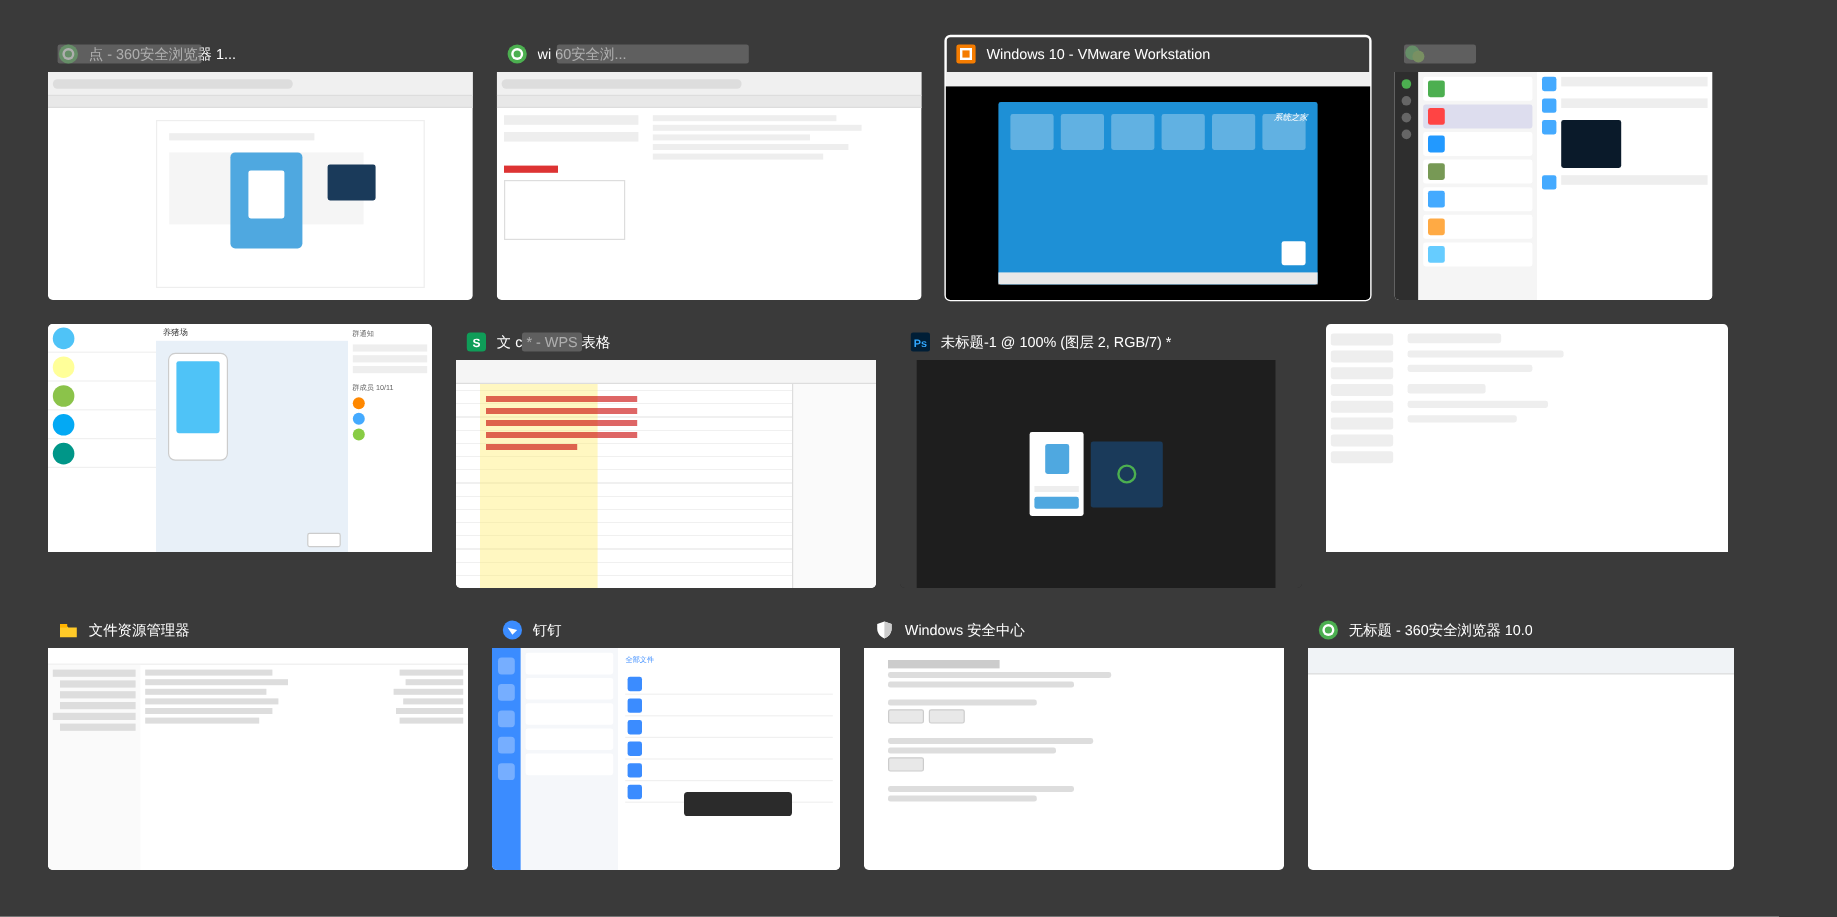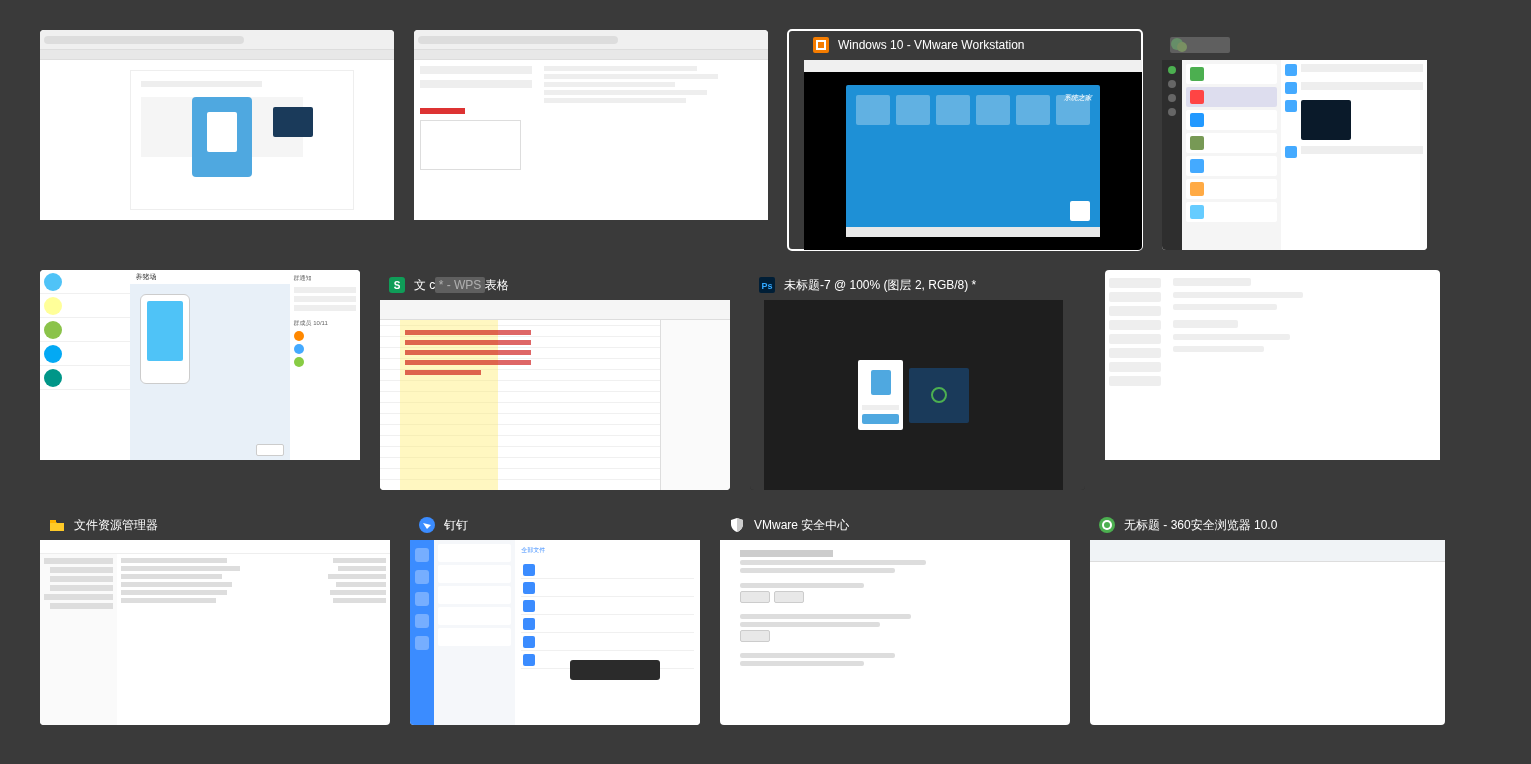--- a/index.html
+++ b/index.html
@@ -34,21 +34,20 @@
     margin-bottom: 20px;
   }
   .window-card {
     position: relative;
     border-radius: 4px;
     overflow: hidden;
   }
   .window-card.active {
     outline: 2px solid #fff;
     outline-offset: -1px;
-    padding-left: 16px;
   }
   .window-title {
     height: 30px;
     display: flex;
     align-items: center;
     padding: 0 8px;
     gap: 8px;
   }
   .window-title .icon {
     width: 18px;
@@ -188,37 +187,59 @@
   <div>剪</div>
   <div>每</div>
   <div>任</div>
 </div>
 
 <div class="task-overlay">
 
   <div class="row">
 
     <div class="window-card r1">
+      <div class="window-title">
+        <span class="icon">
+          <svg width="18" height="18">
+              <circle cx="9" cy="9" r="8" fill="#4caf50"></circle>
+              <circle cx="9" cy="9" r="5" fill="#fff"></circle>
+              <circle cx="9" cy="9" r="3" fill="#4caf50"></circle>
+            </svg>
+        </span>
+        <div class="blur-patch" style="width:120px;"></div>
+        <span class="label">点 - 360安全浏览器 1...</span>
+      </div>
       <div class="thumbnail">
         <div class="browser-chrome"></div>
         <div class="browser-toolbar"></div>
         <div class="doc-body">
           <div class="doc-sidebar-left"></div>
           <div class="doc-page">
             <div style="width:60%;height:6px;background:#eee;margin-bottom:6px;"></div>
             <div style="width:80%;height:60px;background:#f5f5f5;position:relative;">
               <div class="blue-panel"></div>
               <div style="position:absolute;right:-10px;top:10px;width:40px;height:30px;background:#1a3a5a;border-radius:2px;"></div>
             </div>
           </div>
         </div>
       </div>
     </div>
 
     <div class="window-card r1">
+      <div class="window-title">
+        <span class="icon">
+          <svg width="18" height="18">
+              <circle cx="9" cy="9" r="8" fill="#4caf50"></circle>
+              <circle cx="9" cy="9" r="5" fill="#fff"></circle>
+              <circle cx="9" cy="9" r="3" fill="#4caf50"></circle>
+            </svg>
+        </span>
+        <span class="label">wi                                60安全浏...</span>
+        <div class="blur-patch" style="position:absolute;left:50px;width:160px;"></div>
+      </div>
       <div class="thumbnail">
         <div class="browser-chrome"></div>
         <div class="browser-toolbar"></div>
         <div style="display:flex;height:calc(100% - 30px);">
           <div style="width:35%;padding:6px;">
             <div style="height:8px;background:#eee;margin-bottom:6px;"></div>
             <div style="height:8px;background:#eee;margin-bottom:20px;"></div>
             <div style="height:6px;background:#d33;width:40%;margin-bottom:6px;"></div>
             <div style="width:90%;height:50px;border:1px solid #ddd;"></div>
           </div>
@@ -409,21 +430,21 @@
     </div>
 
     <div class="window-card r2-3">
       <div class="window-title">
         <span class="icon">
           <svg width="18" height="18">
               <rect x="1" y="1" width="16" height="16" rx="2" fill="#001e36"></rect>
               <text x="9" y="13" font-size="9" fill="#31a8ff" text-anchor="middle" font-weight="bold">Ps</text>
             </svg>
         </span>
-        <span class="label">未标题-7 @ 100% (图层 2, RGB/8) *</span>
+        <span class="label">未标题-1 @ 100% (图层 2, RGB/7) *</span>
       </div>
       <div class="thumbnail">
         <div class="ps-body">
           <div class="ps-tools"></div>
           <div class="ps-canvas">
             <div class="ps-panel" style="width:45px;height:70px;">
               <div style="margin:10px auto;width:20px;height:25px;background:#4fa8e0;border-radius:2px;"></div>
               <div style="margin:0 4px;height:5px;background:#eee;"></div>
               <div style="margin:4px;height:10px;background:#4fa8e0;border-radius:2px;"></div>
             </div>
@@ -572,21 +593,21 @@
     </div>
 
     <div class="window-card r3-4">
       <div class="window-title">
         <span class="icon">
           <svg width="18" height="18">
               <path d="M9 2l6 2v4c0 4-3 7-6 8-3-1-6-4-6-8V4z" fill="#fff"></path>
               <path d="M9 2l6 2v4c0 4-3 7-6 8V2z" fill="#ccc"></path>
             </svg>
         </span>
-        <span class="label">VMware 安全中心</span>
+        <span class="label">Windows 安全中心</span>
       </div>
       <div class="thumbnail">
         <div class="sec-body">
           <div class="sec-section">
             <div class="h" style="width:30%;height:7px;background:#ccc;"></div>
             <div class="l"></div>
               <div class="l" style="width:50%;"></div>
           </div>
           <div class="sec-section">
             <div class="l" style="width:40%;"></div>

